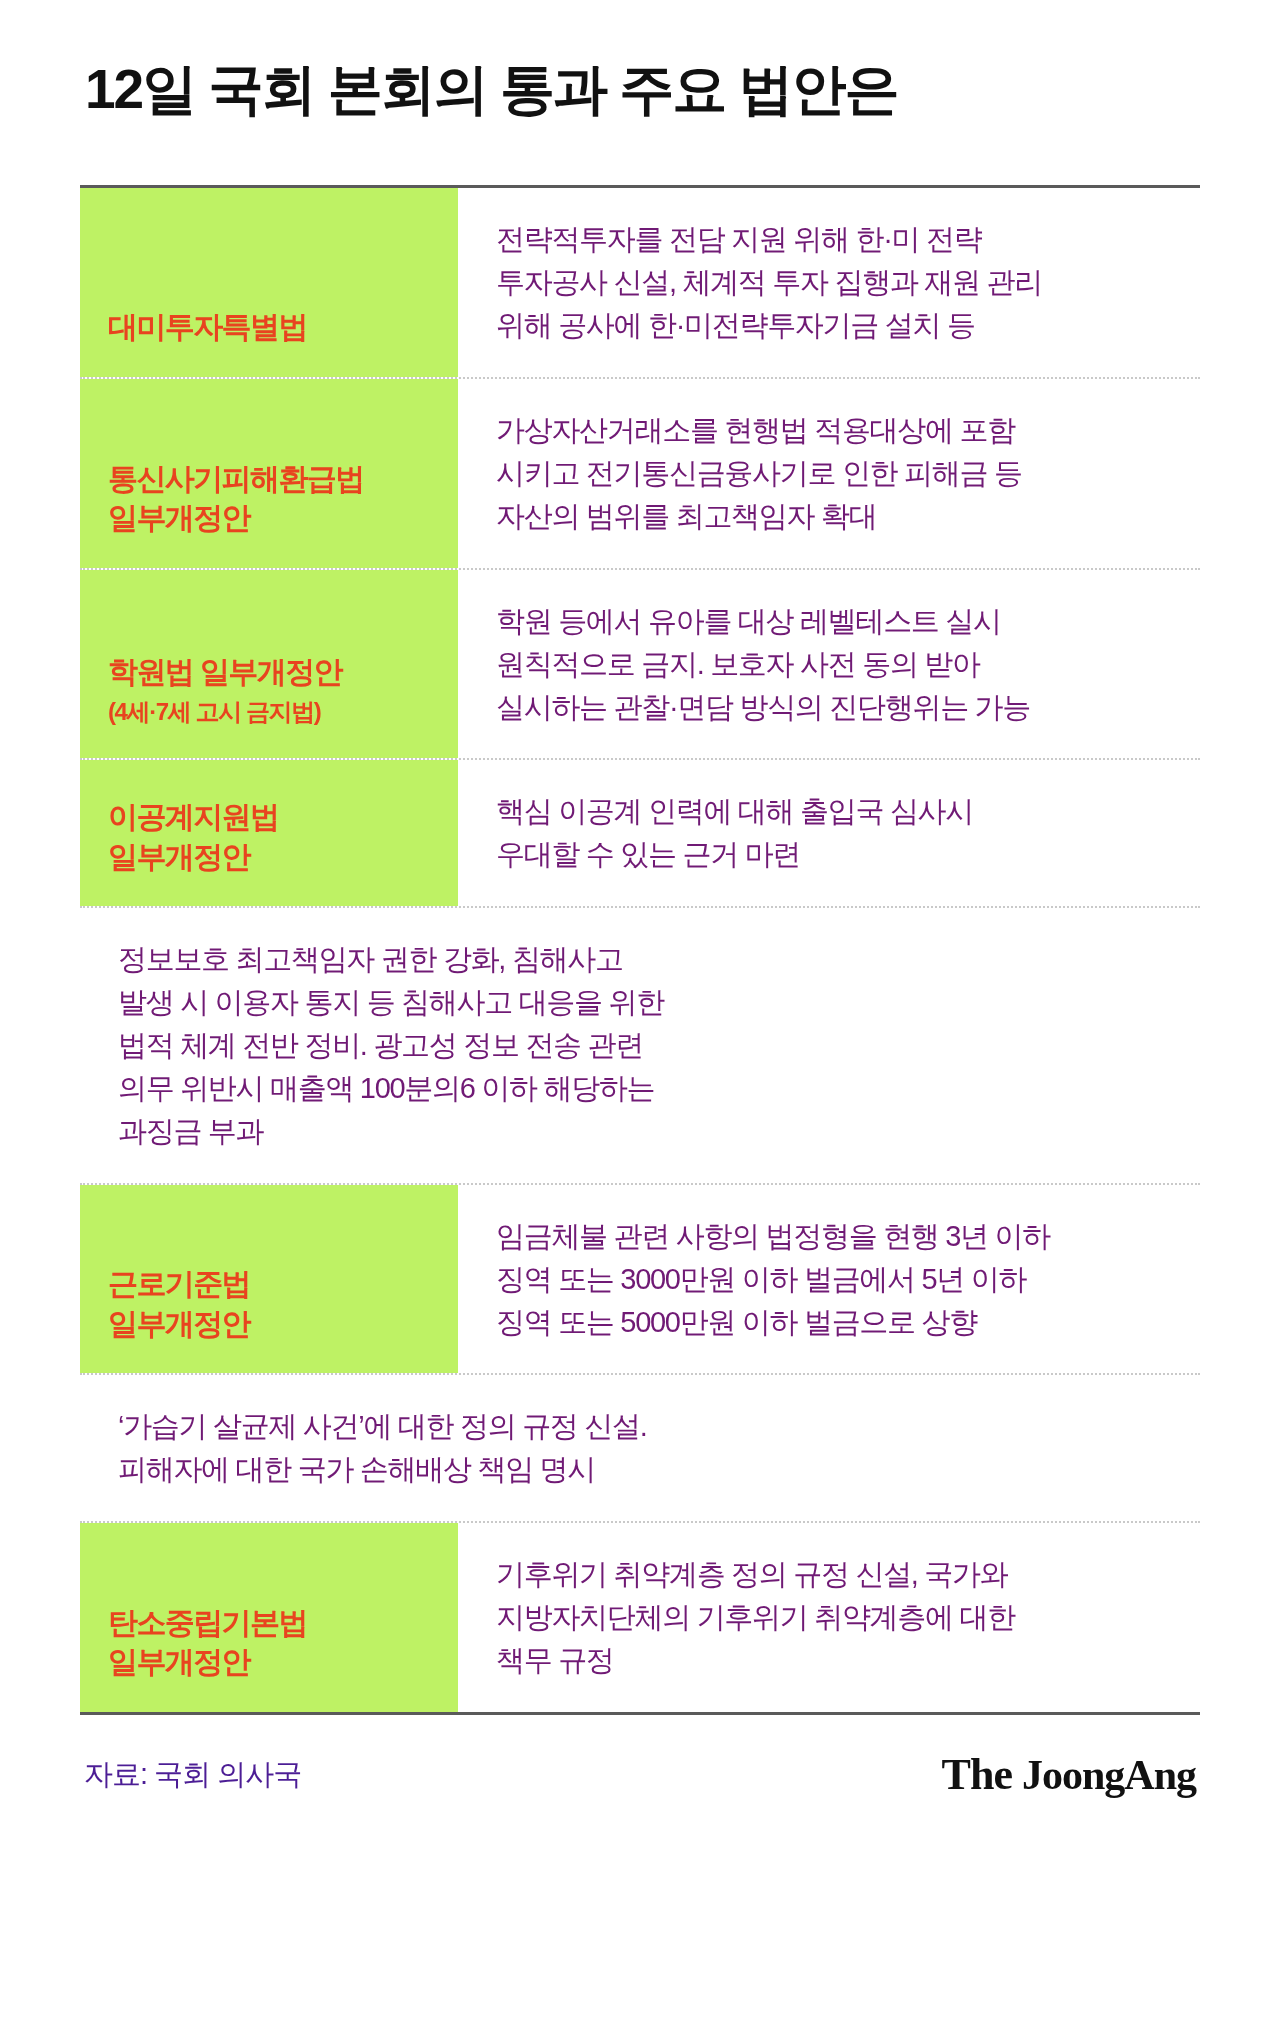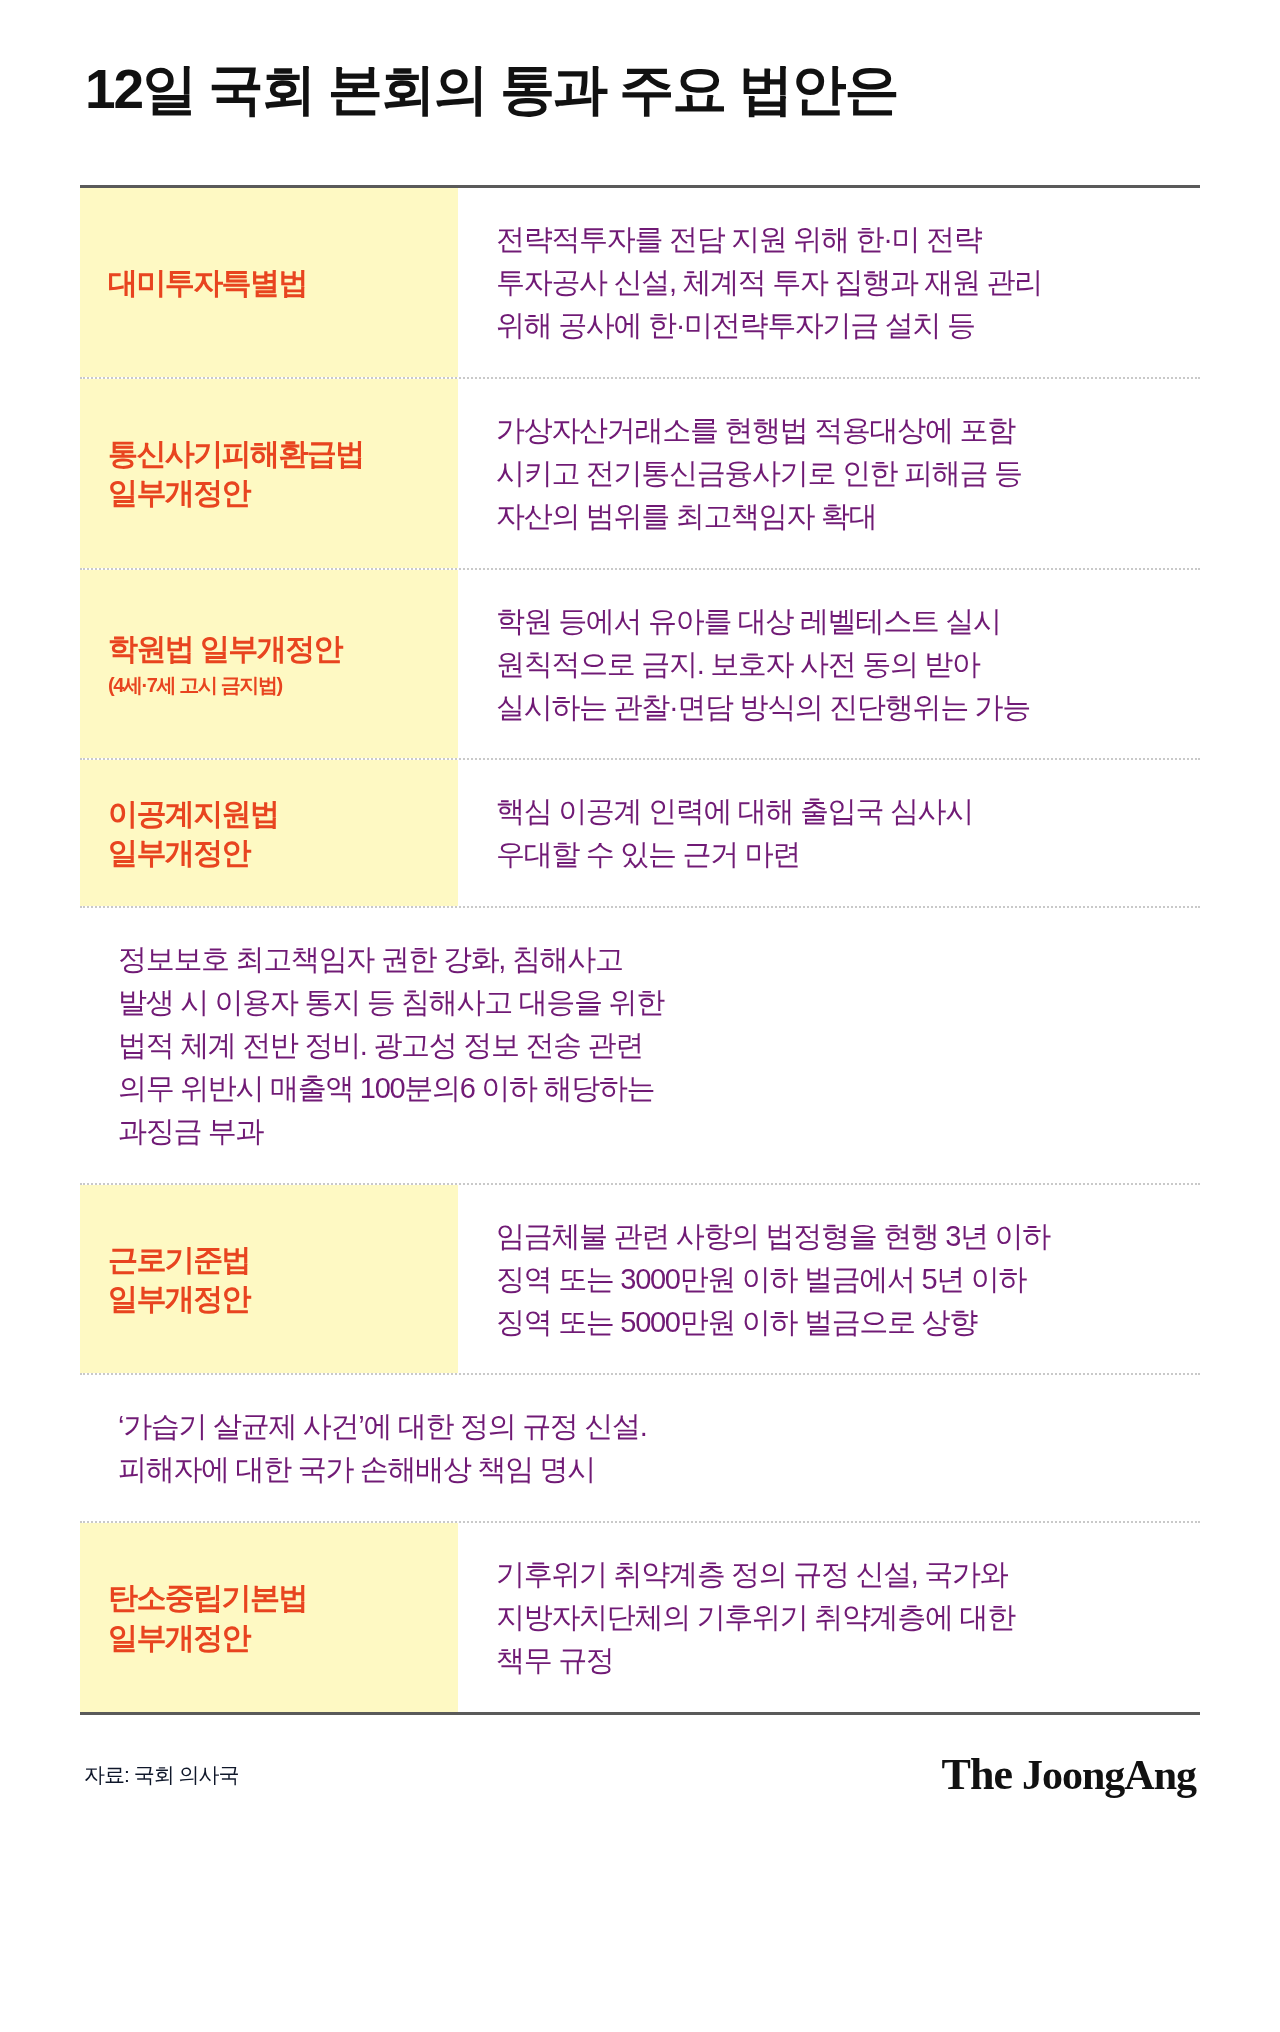--- a/index.html
+++ b/index.html
@@ -40,67 +40,67 @@
     display: flex;
     align-items: stretch;
     position: relative;
   }
   .row + .row {
     border-top: 2px dotted #c9c9c9;
   }
   .cell-name {
     width: 378px;
     box-sizing: border-box;
-    background: #fef9c3;
+    background: #bef264;
     padding: 30px 26px 30px 28px;
     display: flex;
     flex-direction: column;
-    justify-content: center;
+    justify-content: flex-end;
   }
   .cell-desc {
     flex: 1;
     box-sizing: border-box;
     padding: 30px 10px 30px 38px;
     display: flex;
     flex-direction: column;
     justify-content: center;
   }
   .name-main {
     color: #e8441f;
     font-size: 30px;
     font-weight: bold;
     letter-spacing: -1.6px;
     line-height: 1.32;
     white-space: pre-line;
   }
   .name-sub {
     color: #e8441f;
-    font-size: 20px;
+    font-size: 24px;
     font-weight: bold;
     letter-spacing: -1.4px;
     line-height: 1.35;
     margin-top: 4px;
   }
   .desc-text {
     font-size: 29px;
     color: #701a75;
     letter-spacing: -1.3px;
     line-height: 1.48;
     white-space: pre-line;
   }
   .footer {
     margin-top: 34px;
     display: flex;
     align-items: center;
     justify-content: space-between;
     padding: 0 4px;
   }
   .source {
-    font-size: 21px;
-    color: #0f172a;
+    font-size: 29px;
+    color: #4c1d95;
     letter-spacing: -1px;
     text-align: center;
   }
   .logo {
     font-family: "Liberation Serif", "DejaVu Serif", serif;
     font-size: 42px;
     font-weight: bold;
     color: #111111;
     letter-spacing: -1px;
   }

